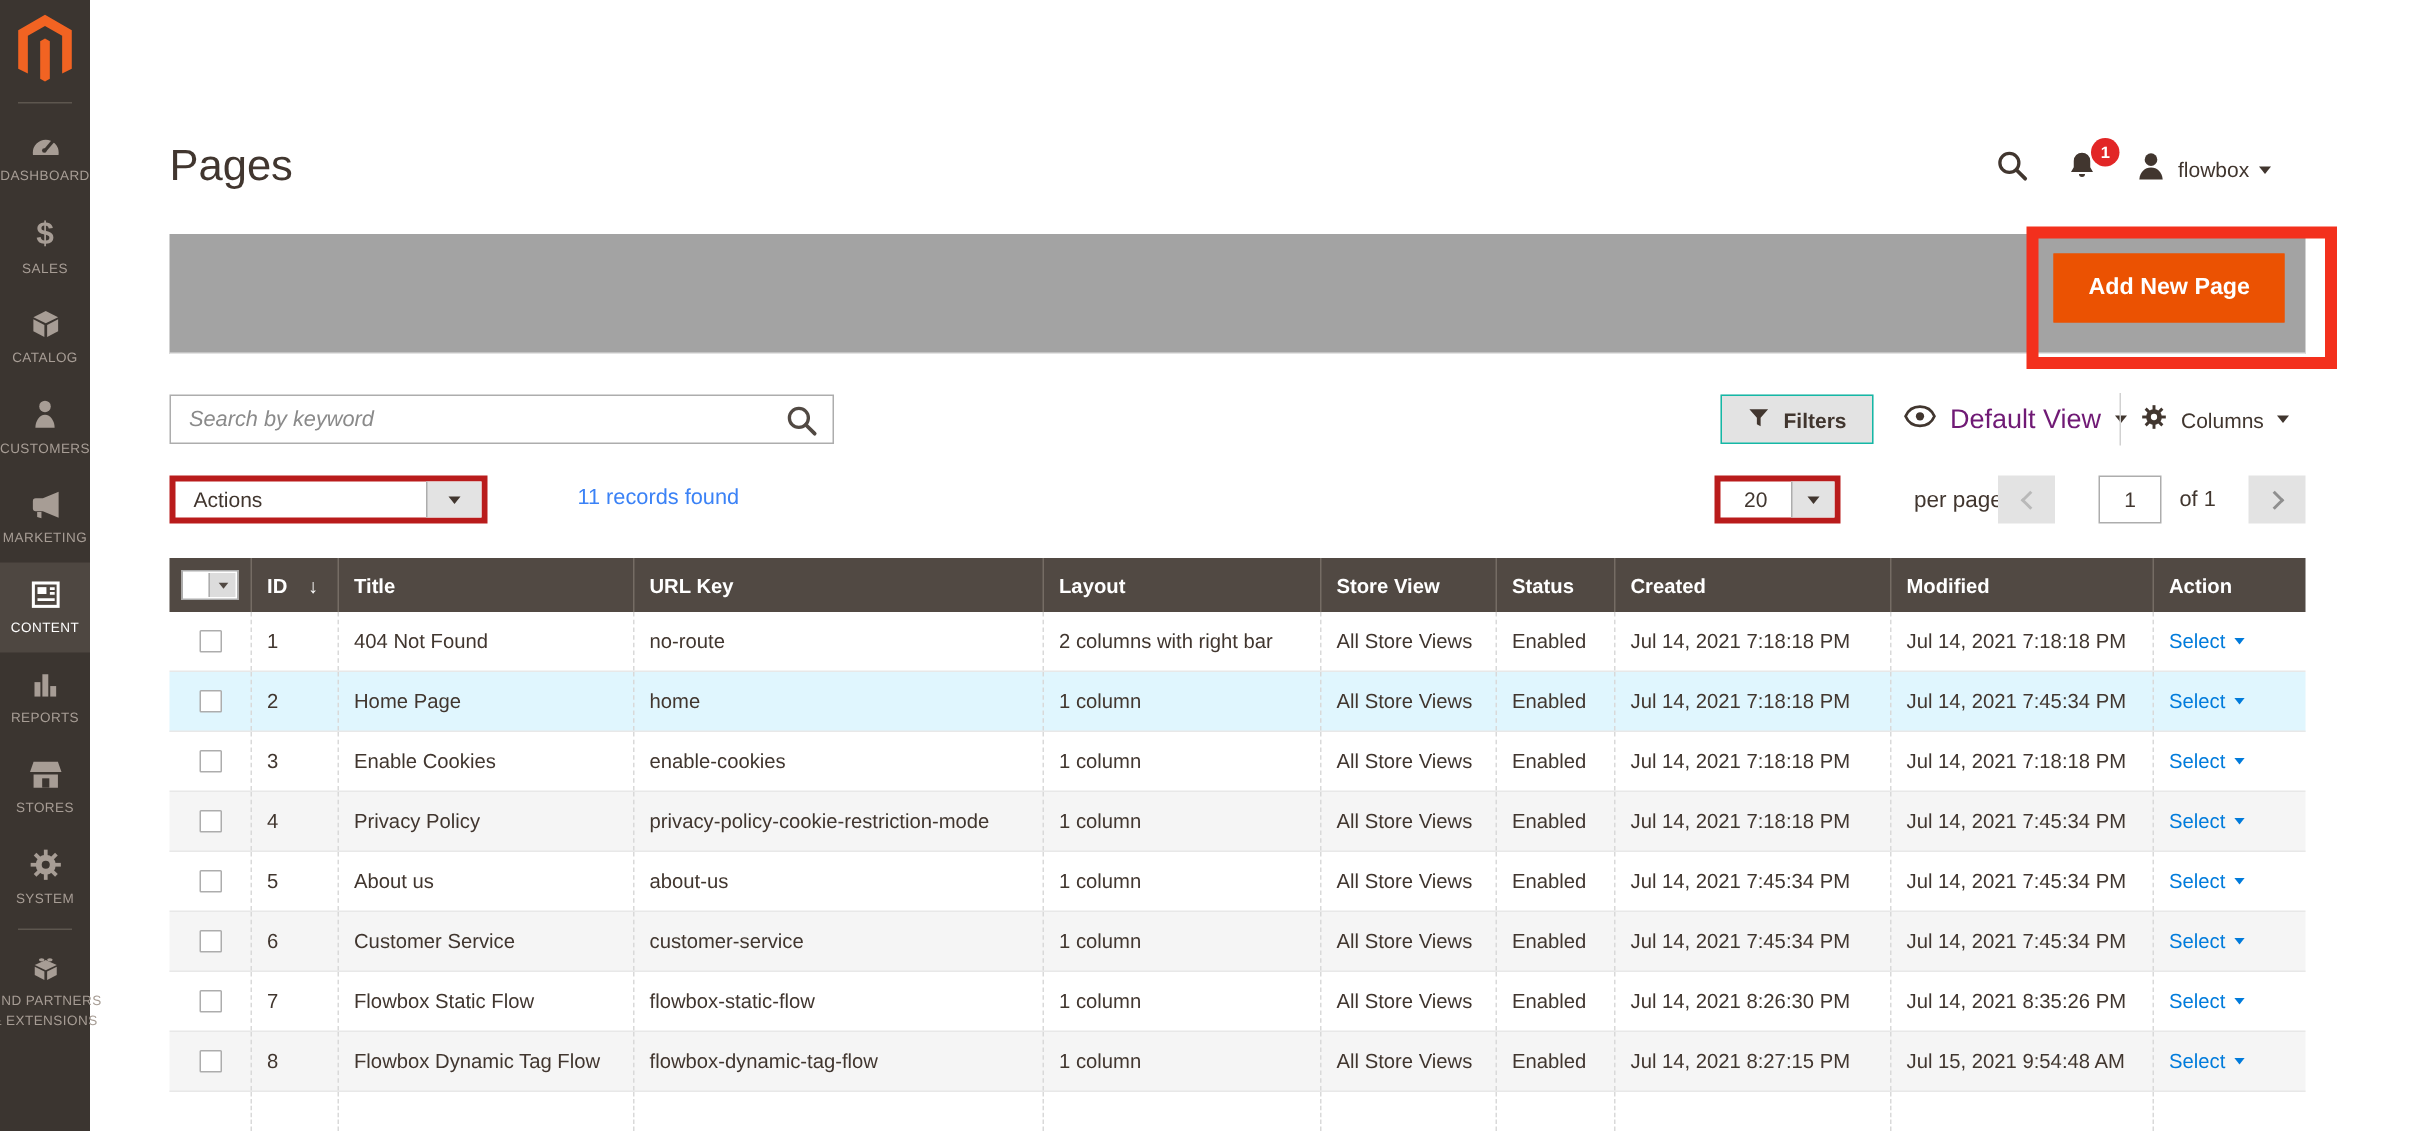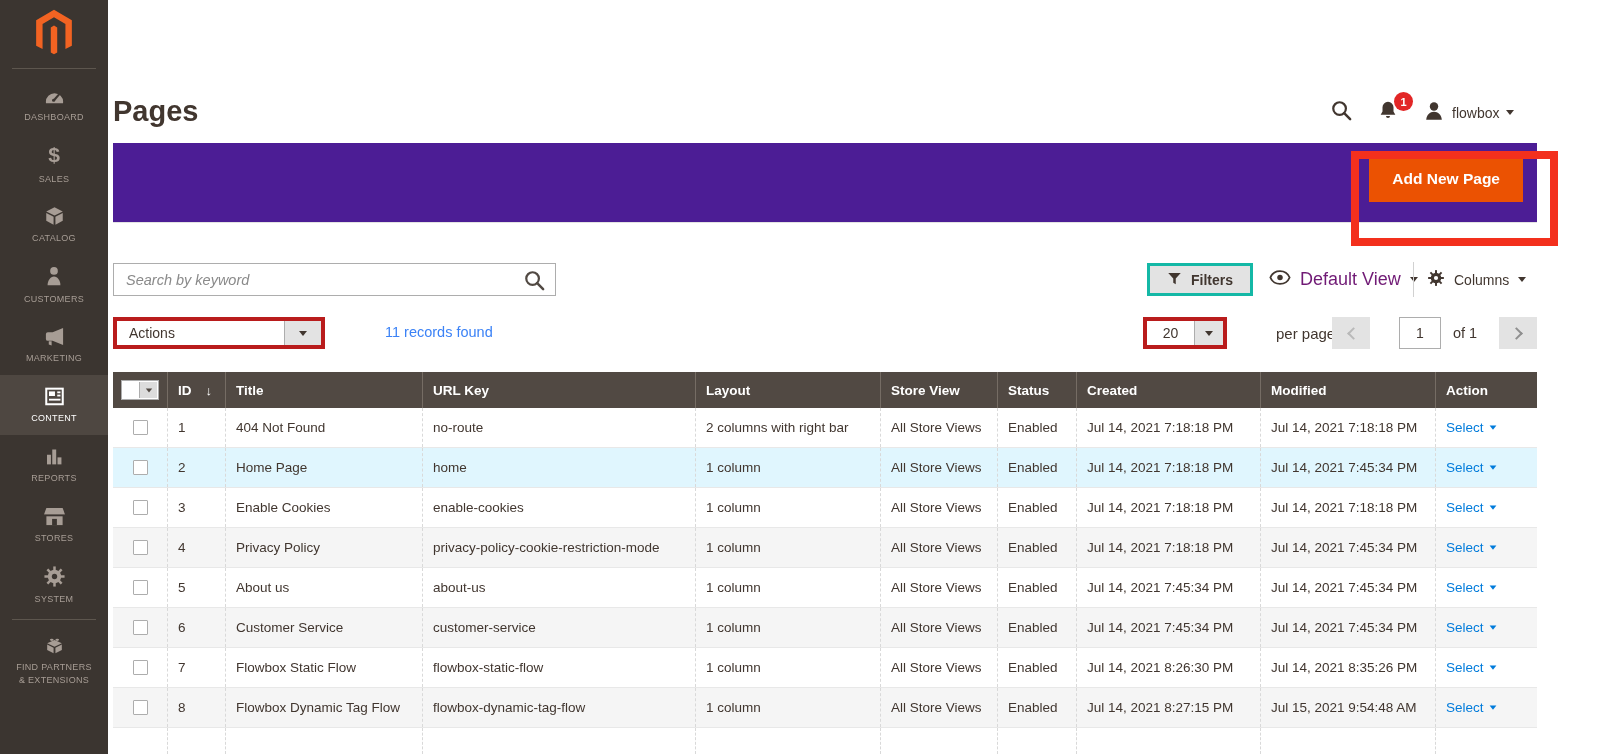--- a/index.html
+++ b/index.html
@@ -2,48 +2,48 @@
 <html><head>
 <meta charset="utf-8">
 <style>
   * { margin:0; padding:0; box-sizing:border-box; }
   html,body { width:1609px; height:754px; }
   body {
     position:relative; overflow:hidden; background:#fff;
     font-family:"Liberation Sans", sans-serif; color:#41362f;
   }
   
-  .sidebar { position:absolute; left:0; top:0; width:108px; height:754px; background:#3b3530; z-index:5; }
+  .sidebar { position:absolute; left:0; top:0; width:60px; height:754px; background:#3b3530; z-index:5; }
   .logo-wrap { height:66px; display:flex; align-items:center; justify-content:center; }
   .logo-divider { margin:2px 12px 6px; border-top:1px solid #5d564e; }
   .nav-item { height:60px; display:flex; flex-direction:column; align-items:center; justify-content:center; gap:5px; cursor:pointer; color:#a79d95; }
   .nav-item .nav-label { font-size:9px; letter-spacing:.3px; text-align:center; line-height:1.35; width:76px; }
   .nav-item.selected { background:#4e4741; color:#ffffff; }
   .nav-item svg { display:block; }
   .nav-divider { margin:4px 12px; border-top:1px solid #5d564e; }
   .nav-item.tall { height:72px; }
   
-  .page-title { position:absolute; left:113px; top:95px; font-size:29px; font-weight:700; color:#41362f; }
+  .page-title { position:absolute; left:113px; top:95px; font-size:29px; font-weight:400; color:#41362f; }
   .header-actions { position:absolute; left:1330px; top:99px; display:flex; align-items:center; gap:24px; }
   .hdr-icon { color:#41362f; cursor:pointer; }
   .bell-wrap { position:relative; cursor:pointer; }
   .notif-badge { position:absolute; top:-7px; right:-14px; min-width:19px; height:19px; border-radius:10px; background:#e22626; color:#fff; font-size:11px; font-weight:700; display:flex; align-items:center; justify-content:center; padding:0 5px; }
   .user-wrap { display:flex; align-items:center; gap:7px; cursor:pointer; }
   .user-name { font-size:14px; color:#41362f; }
   .caret { display:inline-block; width:0; height:0; border-left:4px solid transparent; border-right:4px solid transparent; border-top:5px solid #41362f; }
   
-  .toolbar-band { position:absolute; left:113px; top:143px; width:1424px; height:80px; background:#4c1d95; border-bottom:1px solid #e3e3e3; }
+  .toolbar-band { position:absolute; left:113px; top:156px; width:1424px; height:80px; background:#a3a3a3; border-bottom:1px solid #e3e3e3; }
   .add-btn { position:absolute; right:14px; top:13px; height:46px; padding:0 22px; background:#eb5202; border:1px solid #eb5202; color:#fff; font-size:15.5px; font-weight:700; display:flex; align-items:center; cursor:pointer; font-family:"Liberation Sans", sans-serif; }
   .annotation-box { position:absolute; left:1351px; top:151px; width:207px; height:95px; border:8px solid #f3301d; z-index:8; pointer-events:none; }
   
   .search-box { position:absolute; left:113px; top:263px; width:443px; height:33px; border:1px solid #adadad; background:#fff; }
   .search-box input { width:100%; height:100%; border:none; outline:none; padding:0 44px 0 12px; font-size:14.5px; font-family:Liberation Sans, sans-serif; color:#41362f; background:transparent; }
   .search-box input::placeholder { font-style:italic; color:#8a8a8a; }
   .search-box .search-glyph { position:absolute; right:9px; top:5px; color:#514943; cursor:pointer; }
-  .filters-btn { position:absolute; left:1147px; top:263px; height:33px; padding:0 17px; background:#e3e3e3; border:3px solid #14b8a6; display:flex; align-items:center; gap:9px; font-size:14px; font-weight:700; color:#41362f; cursor:pointer;text-align:right; }
+  .filters-btn { position:absolute; left:1147px; top:263px; height:33px; padding:0 17px; background:#e3e3e3; border:1px solid #14b8a6; display:flex; align-items:center; gap:9px; font-size:14px; font-weight:700; color:#41362f; cursor:pointer;text-align:right; }
   .view-control { position:absolute; left:1269px; top:263px; height:33px; display:flex; align-items:center; gap:9px; font-size:18px; color:#701a75; cursor:pointer; }
   .columns-control { position:absolute; left:1427px; top:263px; height:33px; display:flex; align-items:center; gap:9px; font-size:14px; color:#41362f; cursor:pointer; }
   .control-divider { position:absolute; left:1413px; top:262px; width:1px; height:35px; background:#d1d1d1; }
   
   .composite-select { display:flex; border:4px solid #b91c1c; background:#fff; height:32px; cursor:pointer; }
   .composite-select .value { flex:1; display:flex; align-items:center; padding:0 12px; font-size:14px; color:#41362f; }
   .composite-select .arrow-box { width:37px; border-left:1px solid #adadad; background:#e3e3e3; display:flex; align-items:center; justify-content:center; }
   .actions-select { position:absolute; left:113px; top:317px; width:212px; }
   .records-found { position:absolute; left:385px; top:324px; font-size:14.5px; color:#3b82f6; }
   .perpage-select { position:absolute; left:1143px; top:317px; width:84px; }

